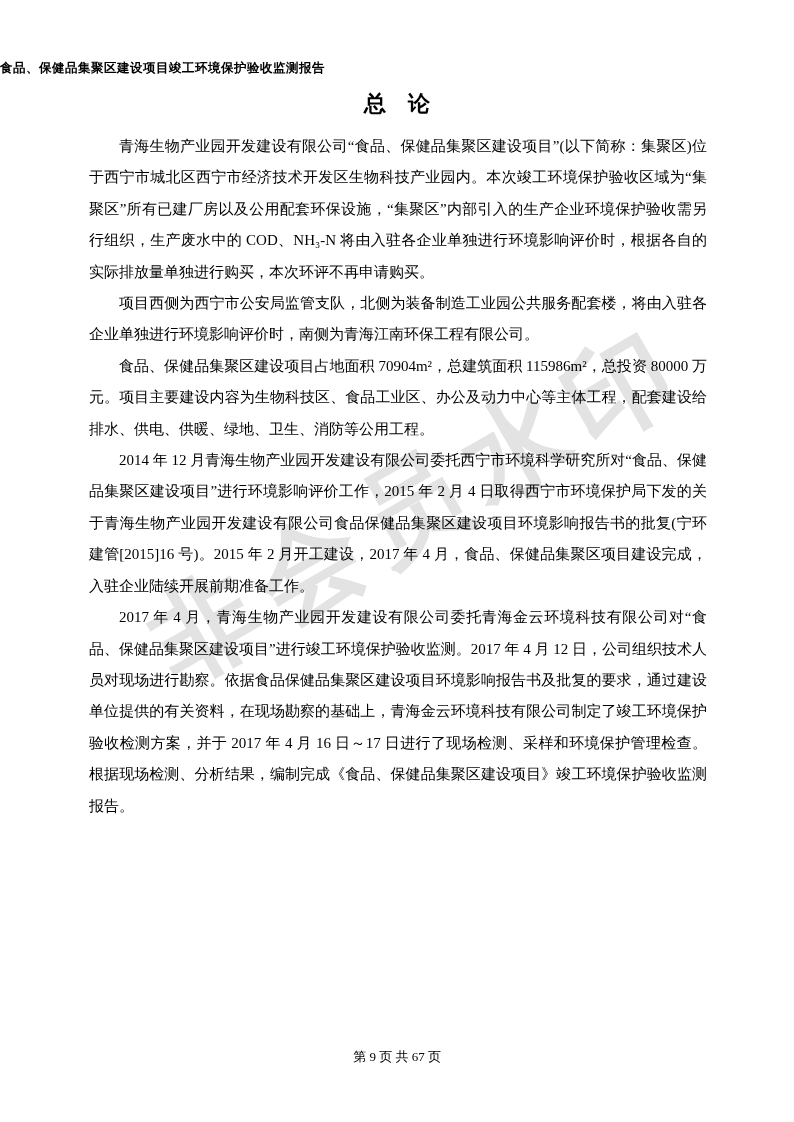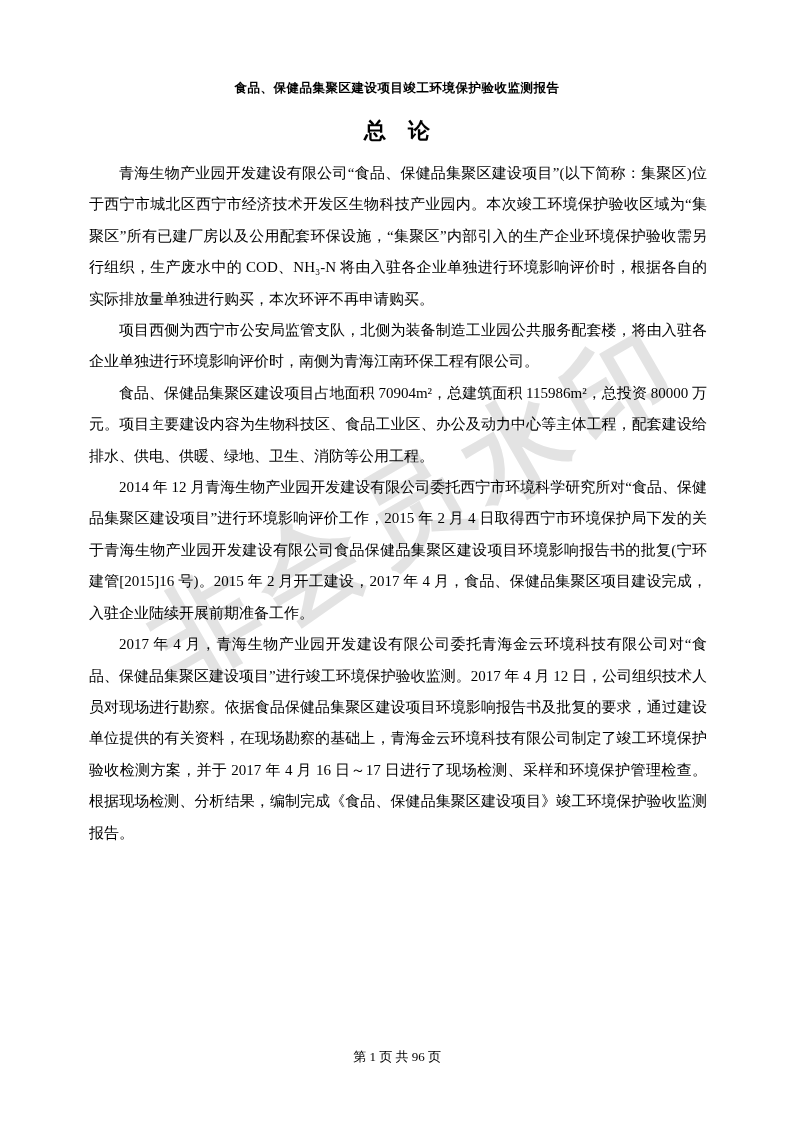--- a/index.html
+++ b/index.html
@@ -31,28 +31,28 @@
     white-space: nowrap;
     z-index: 0;
     pointer-events: none;
     user-select: none;
   }
   .content {
     position: relative;
     z-index: 1;
   }
   .doc-header {
-    padding-top: 80px;
-    text-align: center;
+    padding-top: 60px;
+    text-align: left;
     font-size: 12.5px;
     font-weight: bold;
     letter-spacing: 0.5px;
   }
   .doc-title {
-    margin-top: 19px;
+    margin-top: 12px;
     text-align: center;
     font-size: 22px;
     font-weight: bold;
   }
   .doc-body {
     margin: 12px 87px 15px 89px;
     font-size: 15px;
     line-height: 31.4px;
     text-align: justify;
   }
@@ -87,15 +87,15 @@
     <div class="doc-body">
       <p>青海生物产业园开发建设有限公司“食品、保健品集聚区建设项目”(以下简称：集聚区)位于西宁市城北区西宁市经济技术开发区生物科技产业园内。本次竣工环境保护验收区域为“集聚区”所有已建厂房以及公用配套环保设施，“集聚区”内部引入的生产企业环境保护验收需另行组织，生产废水中的 COD、NH₃-N 将由入驻各企业单独进行环境影响评价时，根据各自的实际排放量单独进行购买，本次环评不再申请购买。</p>
       <p>项目西侧为西宁市公安局监管支队，北侧为装备制造工业园公共服务配套楼，将由入驻各企业单独进行环境影响评价时，南侧为青海江南环保工程有限公司。</p>
       <p>食品、保健品集聚区建设项目占地面积 70904m²，总建筑面积 115986m²，总投资 80000 万元。项目主要建设内容为生物科技区、食品工业区、办公及动力中心等主体工程，配套建设给排水、供电、供暖、绿地、卫生、消防等公用工程。</p>
       <p>2014 年 12 月青海生物产业园开发建设有限公司委托西宁市环境科学研究所对“食品、保健品集聚区建设项目”进行环境影响评价工作，2015 年 2 月 4 日取得西宁市环境保护局下发的关于青海生物产业园开发建设有限公司食品保健品集聚区建设项目环境影响报告书的批复(宁环建管[2015]16 号)。2015 年 2 月开工建设，2017 年 4 月，食品、保健品集聚区项目建设完成，入驻企业陆续开展前期准备工作。</p>
       <p>2017 年 4 月，青海生物产业园开发建设有限公司委托青海金云环境科技有限公司对“食品、保健品集聚区建设项目”进行竣工环境保护验收监测。2017 年 4 月 12 日，公司组织技术人员对现场进行勘察。依据食品保健品集聚区建设项目环境影响报告书及批复的要求，通过建设单位提供的有关资料，在现场勘察的基础上，青海金云环境科技有限公司制定了竣工环境保护验收检测方案，并于 2017 年 4 月 16 日～17 日进行了现场检测、采样和环境保护管理检查。根据现场检测、分析结果，编制完成《食品、保健品集聚区建设项目》竣工环境保护验收监测报告。</p>
     </div>
 
   </div>
 
-  <div class="page-footer">第 1 页 共 96 页</div>
+  <div class="page-footer">第 9 页 共 67 页</div>
 
 </div>
 
 </body></html>

